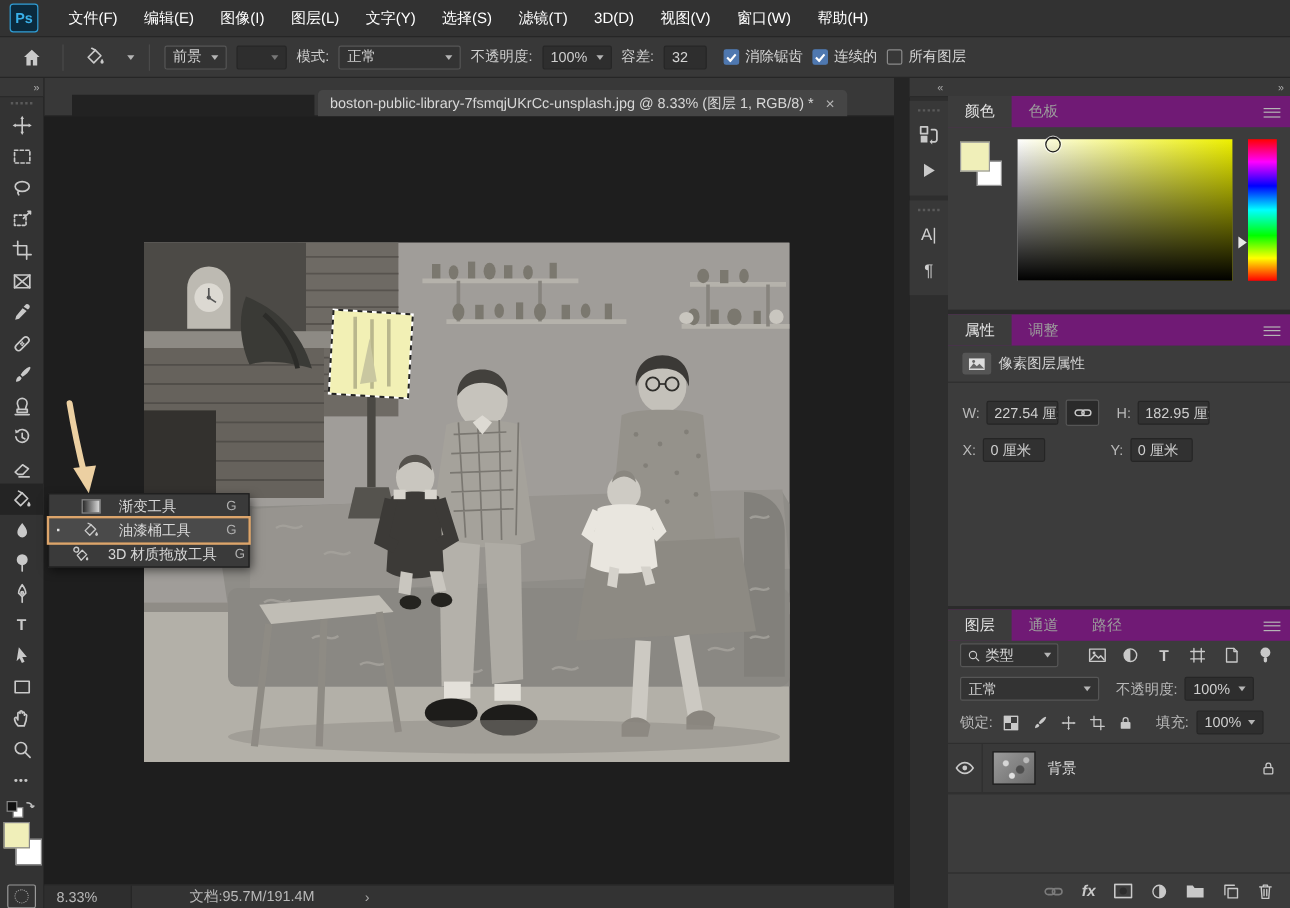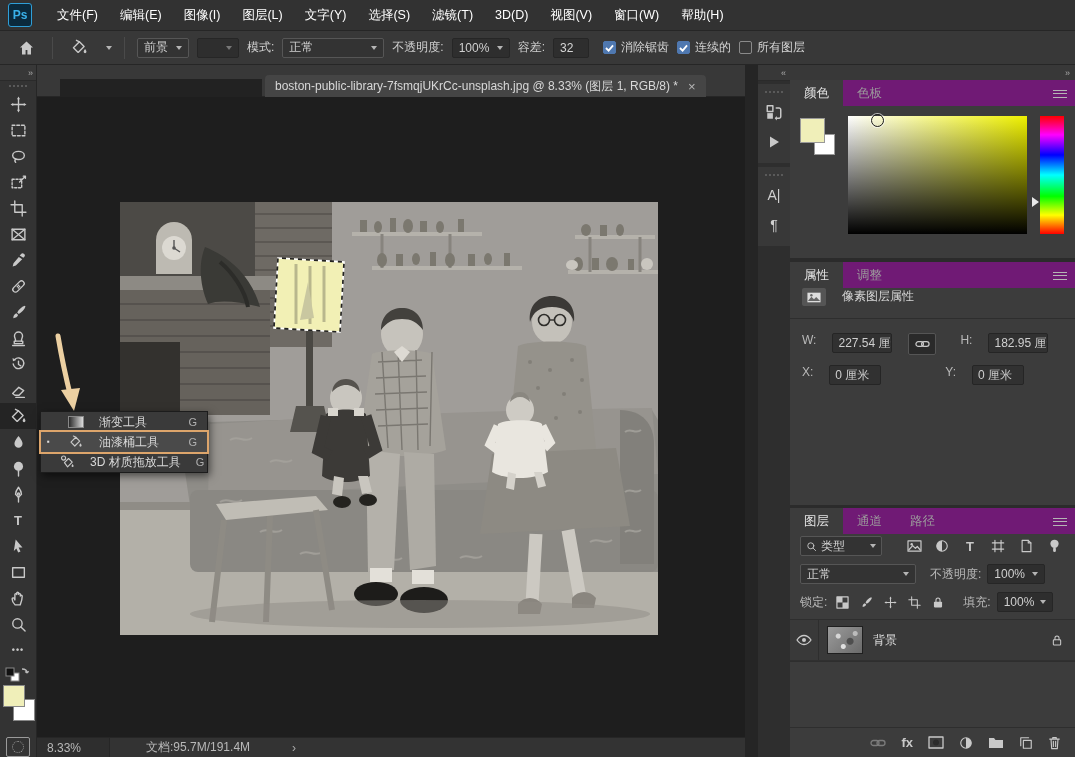--- a/index.html
+++ b/index.html
@@ -53,21 +53,21 @@
   
   .docarea{left:37px;top:65px;width:708px;height:692px;background:#1e1e1e}
   .tabbar{position:absolute;left:0;top:0;width:100%;height:32px;background:#383838;border-bottom:1px solid #262626;box-sizing:border-box}
   .tab-empty{position:absolute;left:23px;top:14px;width:202px;height:18px;background:#222;}
   .doc-tab{position:absolute;left:228px;top:10px;height:22px;background:#454545;border-radius:4px 4px 0 0;display:flex;align-items:center;padding:0 10px;gap:10px;color:#d8d8d8;font-size:12px;white-space:nowrap}
   .doc-tab .close{color:#b5b5b5;font-size:13px;cursor:pointer}
   .canvas{position:absolute;left:0;top:32px;width:100%;height:640px;background:#1e1e1e;overflow:hidden}
   .photo{position:absolute;left:83px;top:105px;width:538px;height:433px}
   .statusbar{position:absolute;left:0;bottom:0;width:100%;height:20px;background:#333;border-top:1px solid #262626;display:flex;align-items:center;box-sizing:border-box;color:#b9b9b9}
   .status-zoom{width:62px;padding-left:10px;height:100%;display:flex;align-items:center;background:#2e2e2e;border-right:1px solid #262626}
-  .status-doc{margin-left:36px}
+  .status-doc{margin-left:48px}
   .status-exp{margin-left:42px;color:#a8a8a8}
 
   
   .gapcol{left:745px;top:65px;width:13px;height:692px;background:#252525}
 
   
   .sstrip{left:758px;top:65px;width:32px;height:692px;background:#2e2e2e}
   .sstrip .head{height:15px;background:#383838;border-bottom:1px solid #2a2a2a;color:#aaa;font-size:9px;display:flex;align-items:center;justify-content:flex-end;padding-right:5px;letter-spacing:-1px}
   .sgroup{background:#383838;margin-bottom:4px;padding:3px 0 6px}
   .sbtn{height:30px;display:flex;align-items:center;justify-content:center;color:#cfcfcf;cursor:pointer}
@@ -86,21 +86,21 @@
   
   .cp-body{position:relative;height:152px}
   .cp-fg{position:absolute;left:10px;top:12px;width:25px;height:25px;border:1px solid #999;box-sizing:border-box;z-index:2}
   .cp-bg{position:absolute;left:24px;top:28px;width:21px;height:21px;background:#fff;border:1px solid #999;box-sizing:border-box}
   .satfield{position:absolute;left:58px;top:10px;width:179px;height:118px;background:linear-gradient(to top,#000,rgba(0,0,0,0)),linear-gradient(to right,#fff,#eef000)}
   .satcursor{position:absolute;left:23px;top:-2px;width:11px;height:11px;border:1.5px solid #1a1a1a;border-radius:50%;box-shadow:0 0 0 1px rgba(255,255,255,.65)}
   .huestrip{position:absolute;left:250px;top:10px;width:24px;height:118px;background:linear-gradient(to bottom,#ff0000,#ff00ff 16%,#0000ff 33%,#00ffff 50%,#00ff00 68%,#ffff00 84%,#ff0000)}
   .huemark{position:absolute;left:242px;top:91px;width:0;height:0;border-top:5px solid transparent;border-bottom:5px solid transparent;border-left:7px solid #e8e8e8}
 
   
-  .pr-row{display:flex;align-items:flex-start;padding:0 12px;gap:16px}
+  .pr-row{display:flex;align-items:center;padding:0 12px;gap:6px}
   .pr-head{height:30px;border-bottom:1px solid #2e2e2e}
   .pr-icobox{width:24px;height:18px;background:#555;border-radius:2px;display:flex;align-items:center;justify-content:center}
   .field{height:20px;background:#313131;border:1px solid #252525;border-radius:2px;display:flex;align-items:center;padding:0 5px;box-sizing:border-box;overflow:hidden;white-space:nowrap;color:#cfcfcf}
   .linkbtn{width:26px;height:20px;background:#2a2a2a;border:1px solid #555;border-radius:2px;display:flex;align-items:center;justify-content:center;cursor:pointer}
   .pr-lab{color:#b9b9b9}
 
   
   .ly-row{display:flex;align-items:center;padding:0 10px;gap:6px}
   .srch-dd{height:20px;width:82px;background:#333;border:1px solid #565656;border-radius:2px;display:flex;align-items:center;padding:0 5px;gap:4px;box-sizing:border-box}
   .fbtn{width:22px;height:20px;display:flex;align-items:center;justify-content:center;cursor:pointer}
@@ -113,21 +113,21 @@
     radial-gradient(circle at 30% 35%,#d6d6d6 2px,transparent 3px),
     radial-gradient(circle at 65% 55%,#4e4e4e 3px,transparent 4px),
     radial-gradient(circle at 80% 25%,#bbb 2px,transparent 3px),
     radial-gradient(circle at 45% 75%,#e0e0e0 2px,transparent 3px),
     linear-gradient(135deg,#9b9b9b,#6a6a6a)}
   .thumb.sel{outline:1px solid #fff;outline-offset:1px}
   .lname{color:#dcdcdc}
   .lrow .locktag{margin-left:auto;margin-right:12px}
   .ly-bottom{position:absolute;left:0;bottom:0;width:100%;height:30px;border-top:1px solid #2e2e2e;display:flex;align-items:center;justify-content:flex-end;gap:15px;padding-right:14px;box-sizing:border-box}
   .bicon{cursor:pointer;display:flex;align-items:center;justify-content:center}
-  .fxtxt{color:#c9c9c9;font-size:13px;font-weight:bold}
+  .fxtxt{color:#c9c9c9;font-size:13px;font-style:italic;font-weight:bold}
 
   
   .flyout{left:40px;top:411px;width:166px;background:#3a3a3a;border:1px solid #1c1c1c;box-shadow:2px 3px 8px rgba(0,0,0,.55);z-index:50}
   .fly-row{height:20px;display:flex;align-items:center;gap:15px;padding:0 6px 0 4px;position:relative}
   .fly-row.sel{background:#4a4a4a;outline:2px solid #dda56b;z-index:2}
   .fly-mark{width:7px;color:#e0e0e0;font-size:8px;line-height:1;text-align:center}
   .fly-ico{width:17px;display:flex;align-items:center;justify-content:center}
   .gradsw{width:14px;height:10px;border:1px solid #888;background:linear-gradient(to right,#2a2a2a,#dcdcdc)}
   .fly-label{flex:1;color:#d8d8d8;font-size:12px;white-space:nowrap}
   .fly-sc{color:#b0b0b0;font-size:11px;padding-right:4px}

